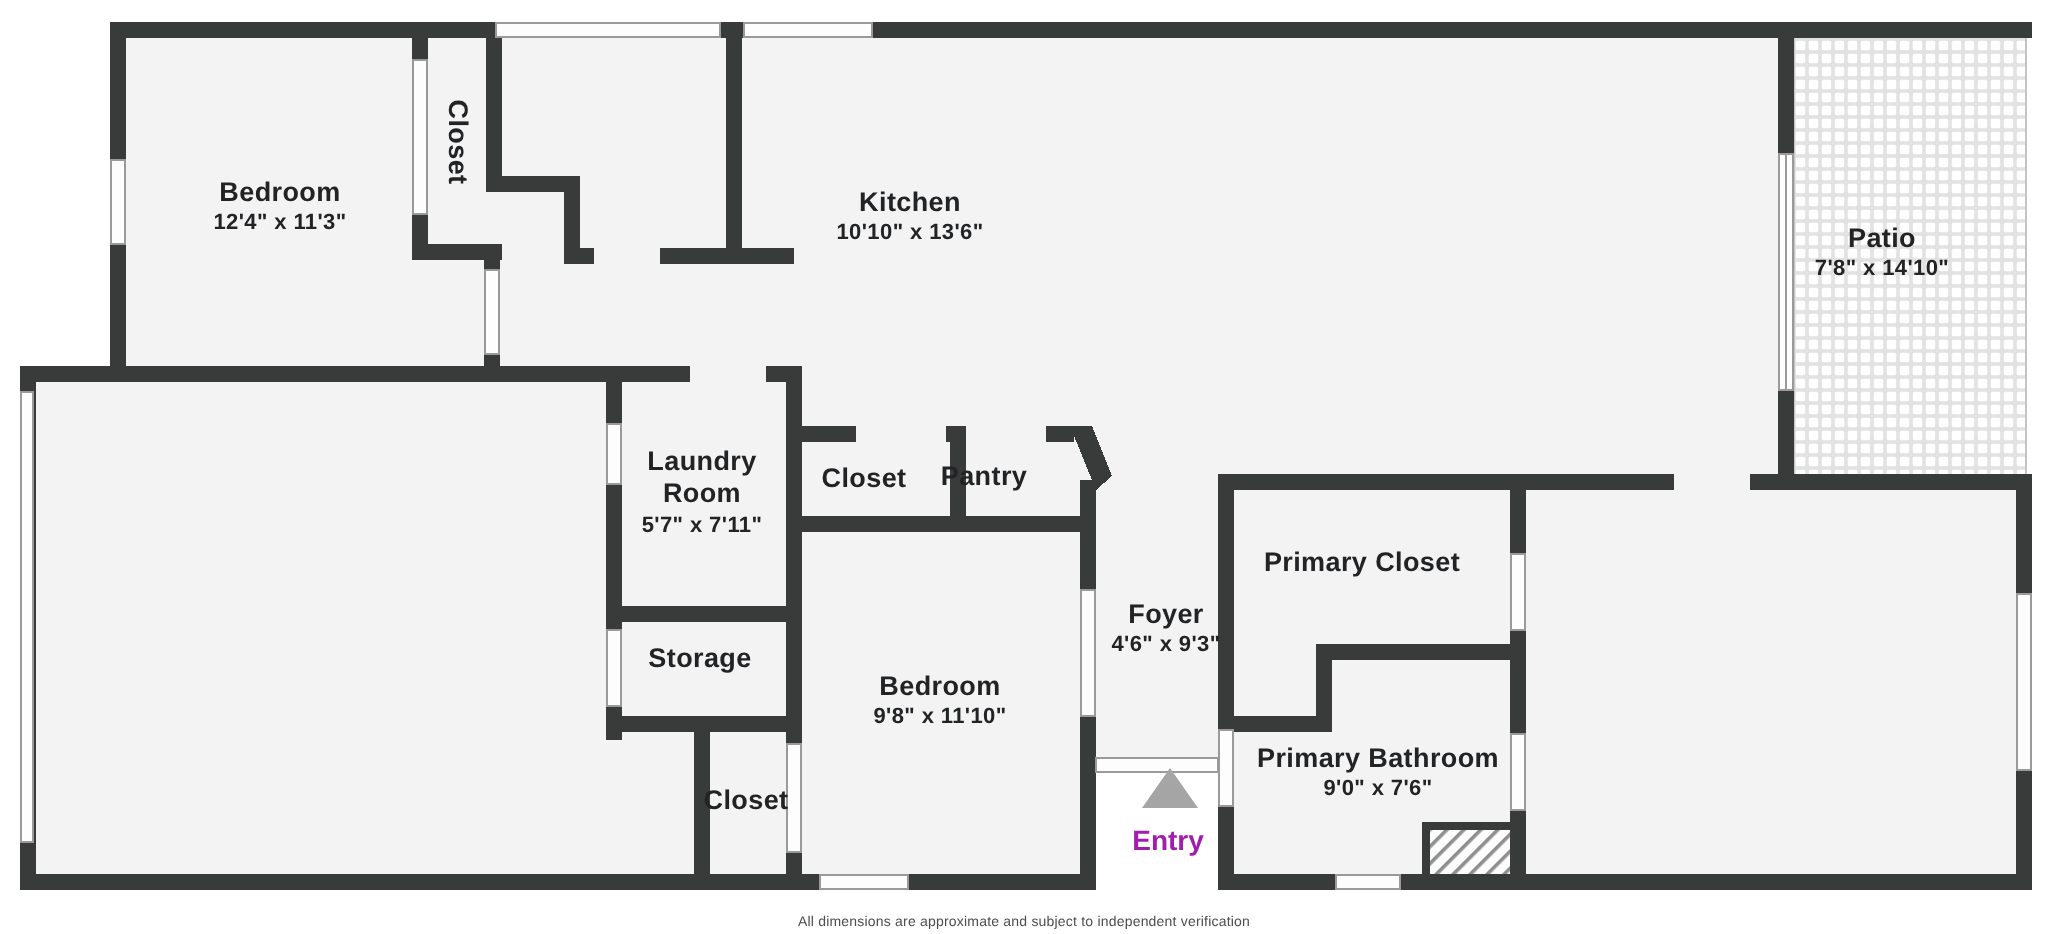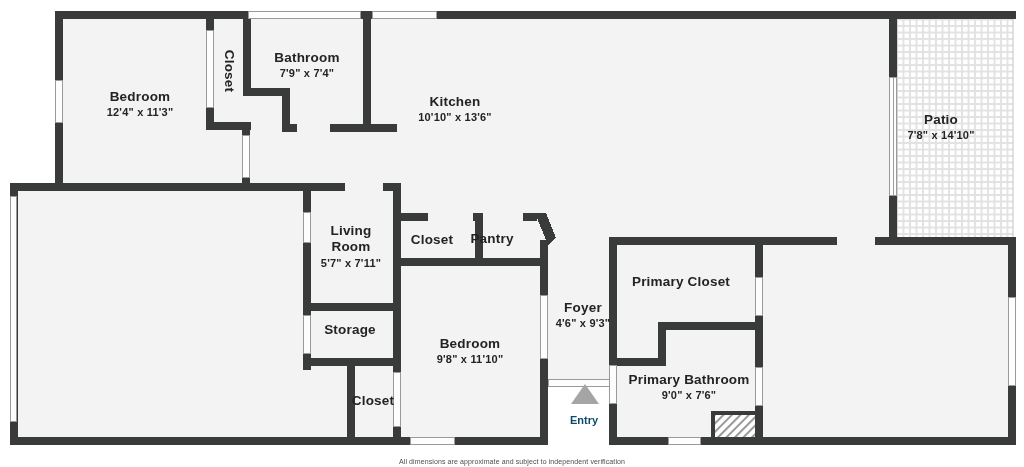--- a/index.html
+++ b/index.html
@@ -20,21 +20,21 @@
     white-space:nowrap;
     line-height:15px;
     pointer-events:none;
   }
   .room-name{display:block;font-size:13.5px;letter-spacing:.2px;}
   .room-dims{display:block;font-size:11px;margin-top:1px;letter-spacing:.2px;}
   .vertical{transform:translate(-50%,-50%) rotate(90deg);}
   .wrap-2line{white-space:normal;width:80px;line-height:16px;}
   .entry-label{
     position:absolute;transform:translate(-50%,-50%);
-    font-size:11px;font-weight:700;color:#0c4a6e;white-space:nowrap;
+    font-size:14px;font-weight:700;color:#a21caf;white-space:nowrap;
   }
   .footer-note{
     position:absolute;left:50%;top:458px;transform:translateX(-50%);
     font-size:7px;color:#4d4d4d;letter-spacing:.1px;white-space:nowrap;
   }
 </style>
 </head>
 <body>
 
 <div class="plan-wrap">
@@ -131,39 +131,35 @@
 
   <div class="room-label" style="left:140px;top:104px">
     <span class="room-name">Bedroom</span>
     <span class="room-dims">12'4" x 11'3"</span>
   </div>
 
   <div class="room-label vertical" style="left:229px;top:71px">
     <span class="room-name">Closet</span>
   </div>
 
-  <div class="room-label" style="left:307px;top:65px">
-    <span class="room-name">Bathroom</span>
-    <span class="room-dims">7'9" x 7'4"</span>
-  </div>
 
   <div class="room-label" style="left:455px;top:109px">
     <span class="room-name">Kitchen</span>
     <span class="room-dims">10'10" x 13'6"</span>
   </div>
 
 
   <div class="room-label" style="left:941px;top:127px">
     <span class="room-name">Patio</span>
     <span class="room-dims">7'8" x 14'10"</span>
   </div>
 
 
   <div class="room-label" style="left:351px;top:247px">
-    <span class="room-name wrap-2line">Living Room</span>
+    <span class="room-name wrap-2line">Laundry Room</span>
     <span class="room-dims">5'7" x 7'11"</span>
   </div>
 
   <div class="room-label" style="left:432px;top:239px">
     <span class="room-name">Closet</span>
   </div>
 
   <div class="room-label" style="left:492px;top:238px">
     <span class="room-name">Pantry</span>
   </div>

